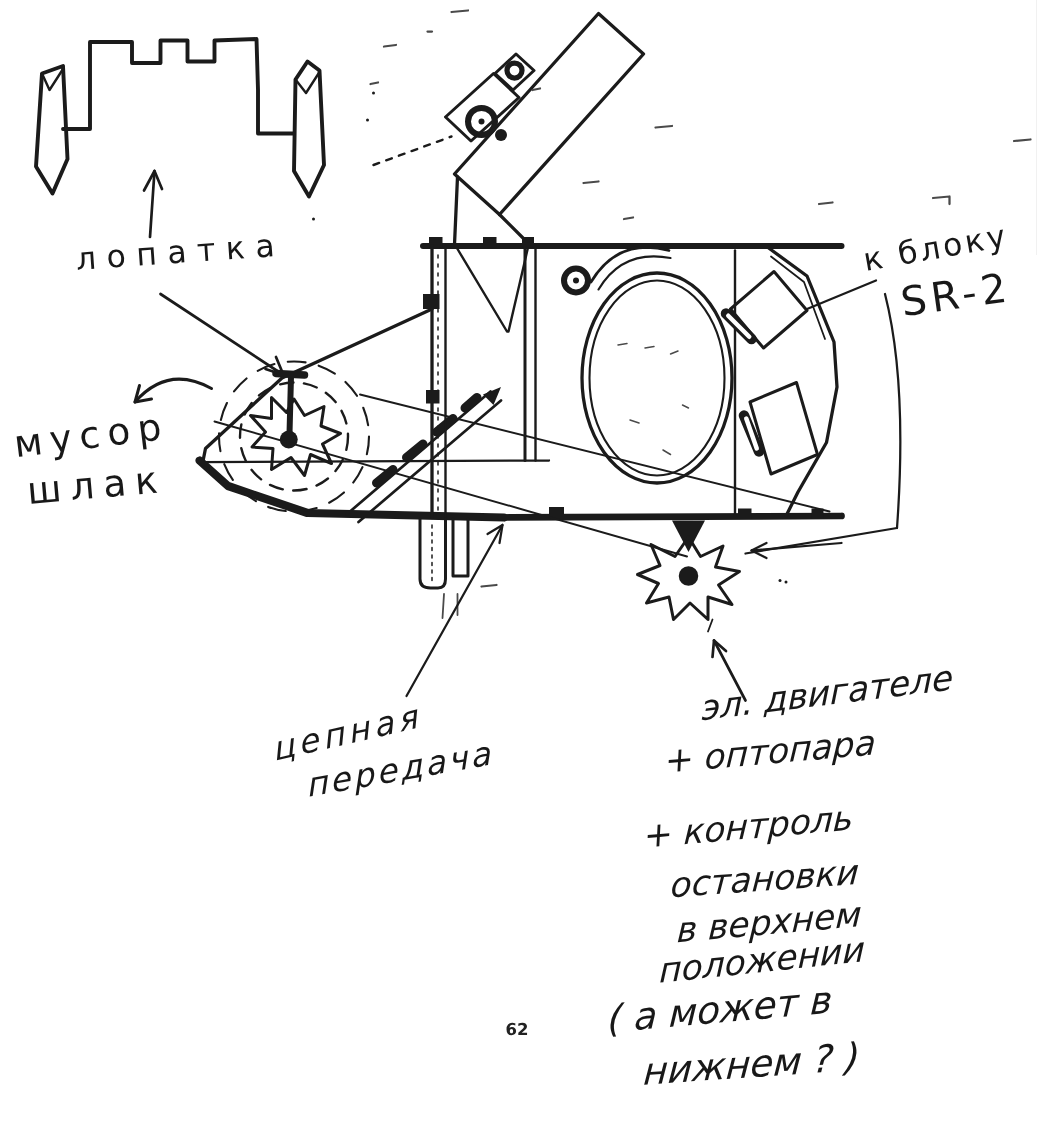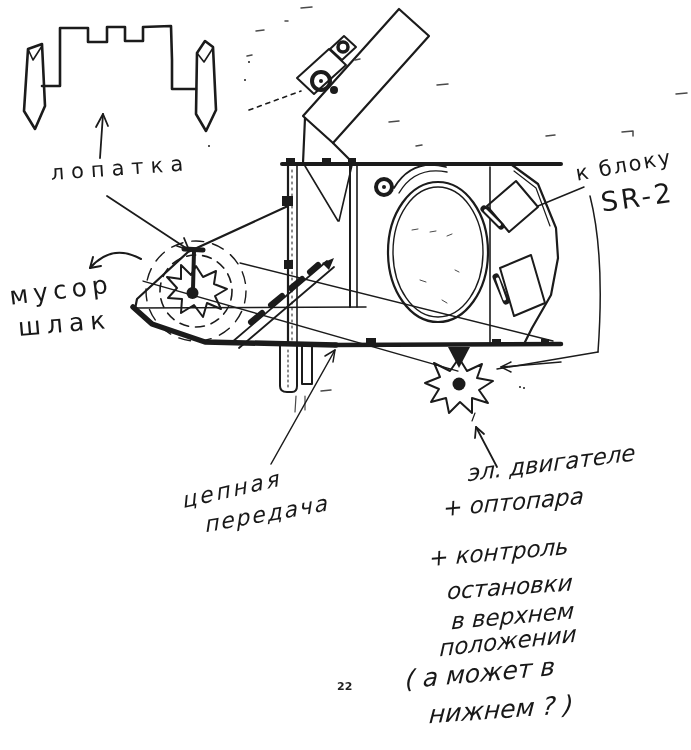--- a/index.html
+++ b/index.html
@@ -209,14 +209,14 @@
 
   <div class="hw script note-l1">эл. двигателе</div>
   <div class="hw script note-l2">+ оптопара</div>
   <div class="hw script note-l3">+ контроль</div>
   <div class="hw script note-l4">остановки</div>
   <div class="hw script note-l5">в верхнем</div>
   <div class="hw script note-l6">положении</div>
   <div class="hw script note-l7">( а может в</div>
   <div class="hw script note-l8">нижнем ? )</div>
 
-  <div class="hw pagenum">22</div>
+  <div class="hw pagenum">62</div>
 </div>
 
 </body></html>

